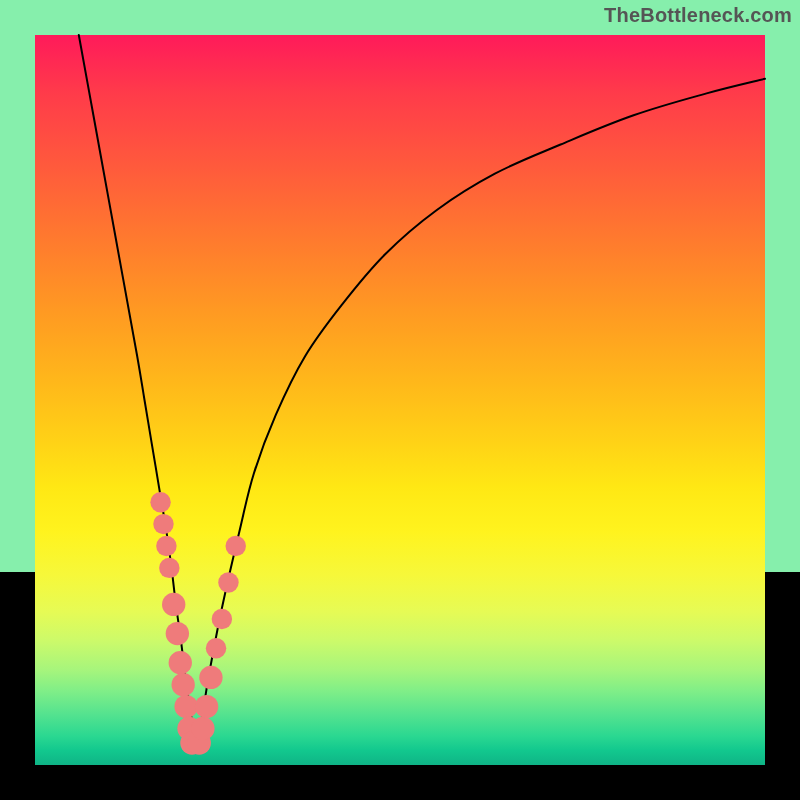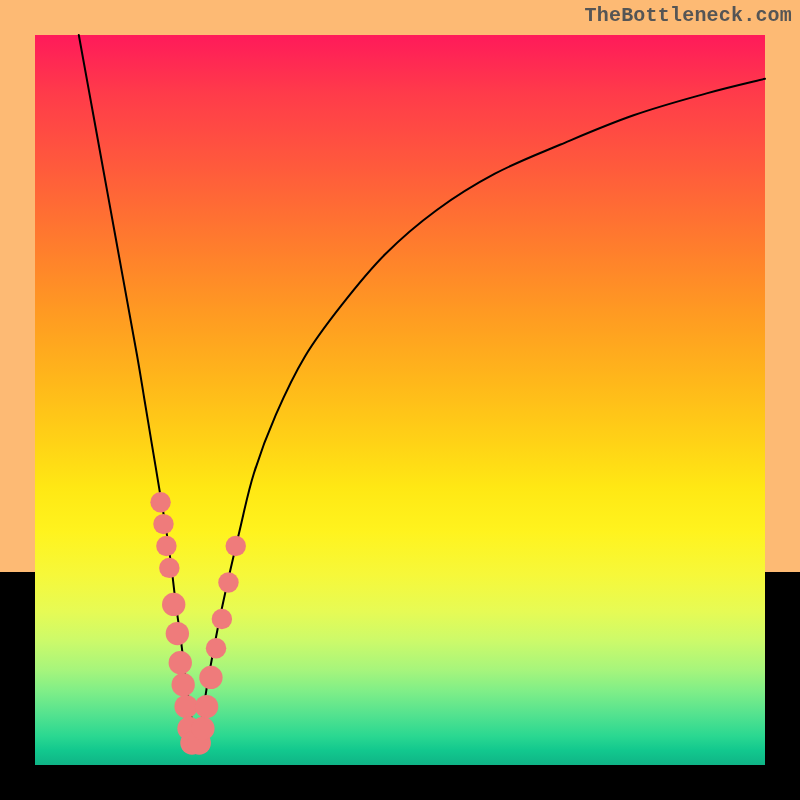--- a/index.html
+++ b/index.html
@@ -8,22 +8,21 @@
     width: 800px;
     height: 800px;
     overflow: hidden;
     background: #000;
     font-family: Arial, Helvetica, sans-serif;
   }
   .frame {
     position: relative;
     width: 800px;
     height: 572px;
-    background: #fdba74;
-    font-family: Liberation Mono, monospace;
+    background: #86efac;
   }
   .plot-area {
     position: absolute;
     left: 35px;
     top: 35px;
     width: 730px;
     height: 730px;
     background: linear-gradient(to bottom,
       #ff1a5a 0%,
       #ff3b4a 8%,

